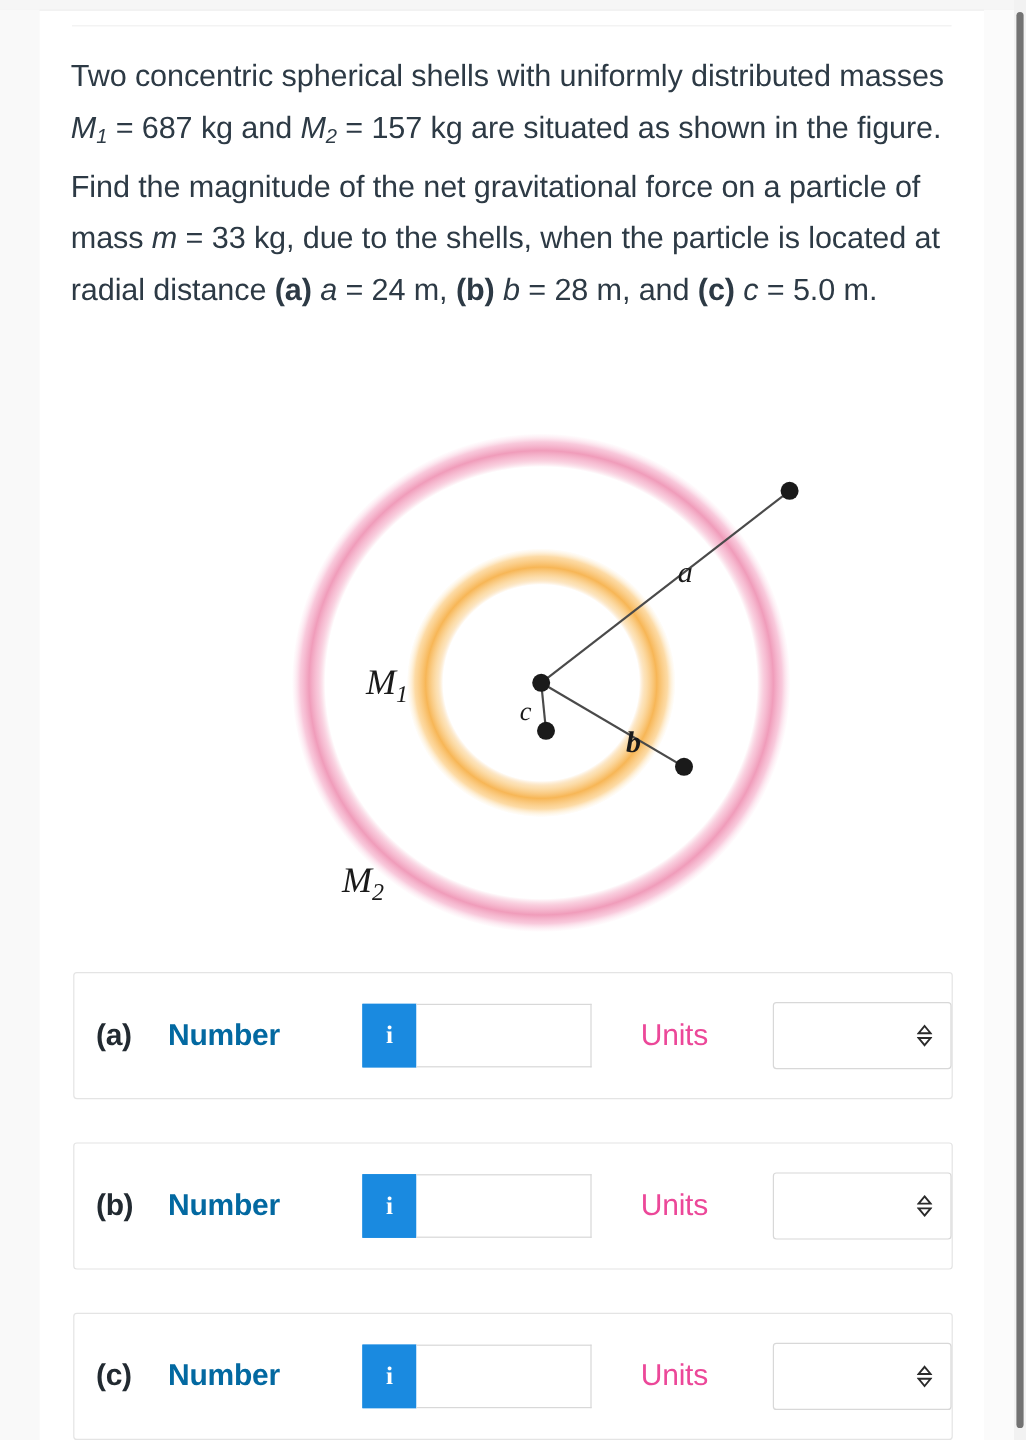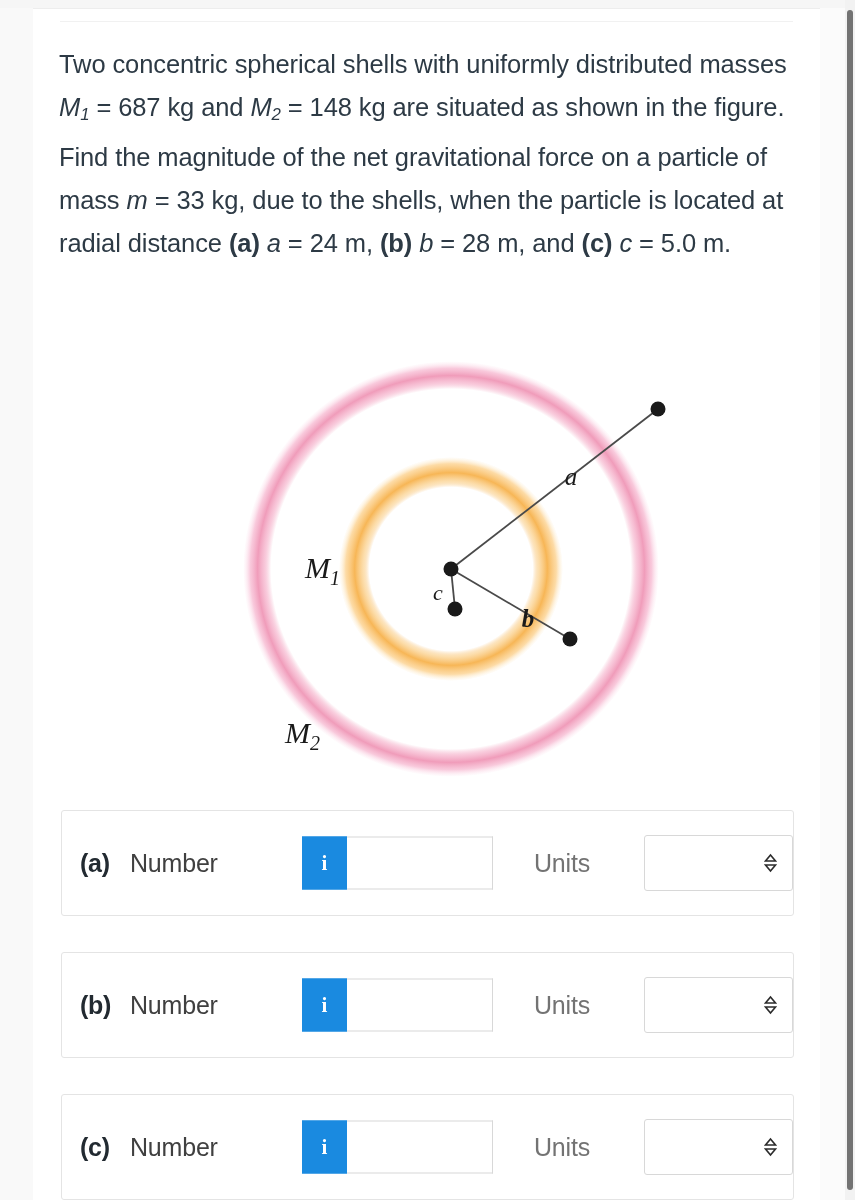--- a/index.html
+++ b/index.html
@@ -114,26 +114,27 @@
     left: 18px;
     top: 50%;
     transform: translateY(-50%);
     font-size: 25px;
     font-weight: bold;
     color: #222a31;
     letter-spacing: -0.3px;
   }
   .number-label {
     position: absolute;
-    left: 68px;
+    left: 78px;
     top: 50%;
     transform: translateY(-50%);
     font-size: 25px;
-    color: #404040;
+    color: #0369a1;
     letter-spacing: -0.2px;
+    font-weight: bold;
   }
   .number-field-wrap {
     position: absolute;
     left: 240px;
     top: 50%;
     transform: translateY(-50%);
     display: flex;
     align-items: stretch;
     height: 53px;
   }
@@ -164,21 +165,21 @@
     padding: 0 8px;
     outline: none;
     font-family: "Liberation Sans", sans-serif;
   }
   .units-label {
     position: absolute;
     left: 472px;
     top: 50%;
     transform: translateY(-50%);
     font-size: 25px;
-    color: #737373;
+    color: #ec4899;
     letter-spacing: -0.2px;
   }
   .units-select {
     position: absolute;
     left: 582px;
     top: 50%;
     transform: translateY(-50%);
     width: 149px;
     height: 56px;
     border: 1px solid #d8d8d8;
@@ -212,21 +213,21 @@
 
 <div id="top-strip"></div>
 <div id="left-gutter"></div>
 <div id="right-gutter"></div>
 
 <div id="card">
   <div id="card-top-rule"></div>
 
   <div id="question">
     <span>Two concentric spherical shells with uniformly</span>
-    <span>distributed masses </span><span class="ital">M</span><sub>1</sub><span> = 687 kg and </span><span class="ital">M</span><sub>2</sub><span> = 148 kg are</span>
+    <span>distributed masses </span><span class="ital">M</span><sub>1</sub><span> = 687 kg and </span><span class="ital">M</span><sub>2</sub><span> = 157 kg are</span>
     <span>situated as shown in the figure. Find the magnitude</span>
     <span>of the net gravitational force on a particle of mass </span><span class="ital">m</span>
     <span>= 33 kg, due to the shells, when the particle is located</span>
     <span>at radial distance </span><span class="bold">(a)</span><span class="ital"> a</span><span> = 24 m, </span><span class="bold">(b)</span><span class="ital"> b</span><span> = 28 m, and </span><span class="bold">(c)</span><span class="ital"> c</span><span> =</span>
     <span>5.0 m.</span>
   </div>
 
   <div id="figure">
     <svg width="744" height="440" viewBox="0 0 744 440" xmlns="http://www.w3.org/2000/svg">
       <defs>

